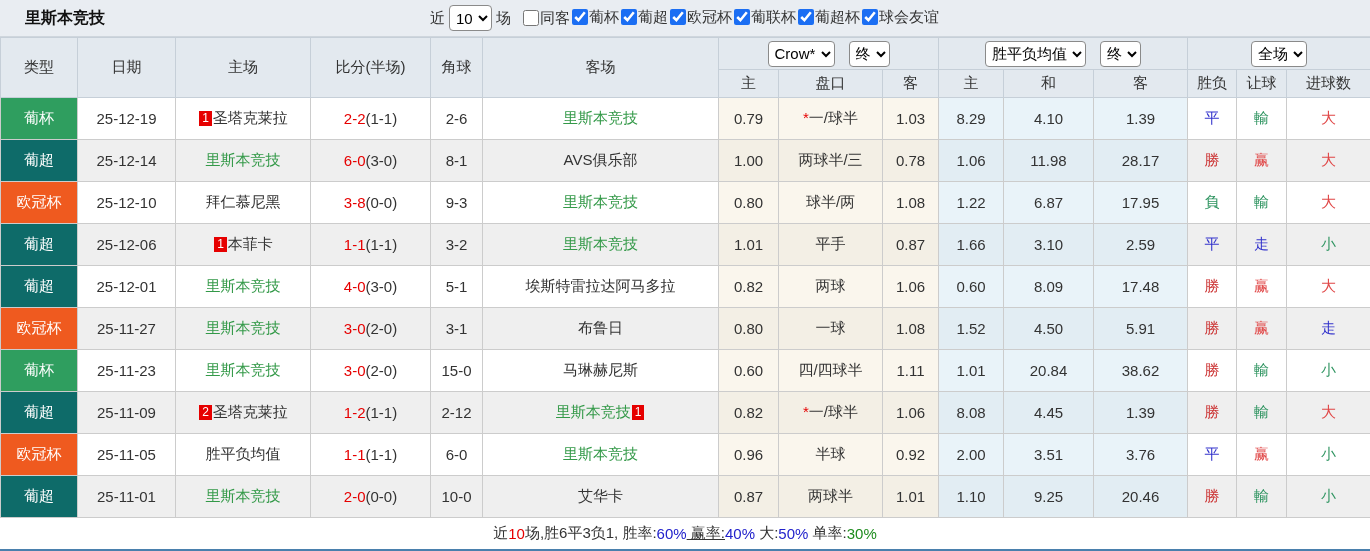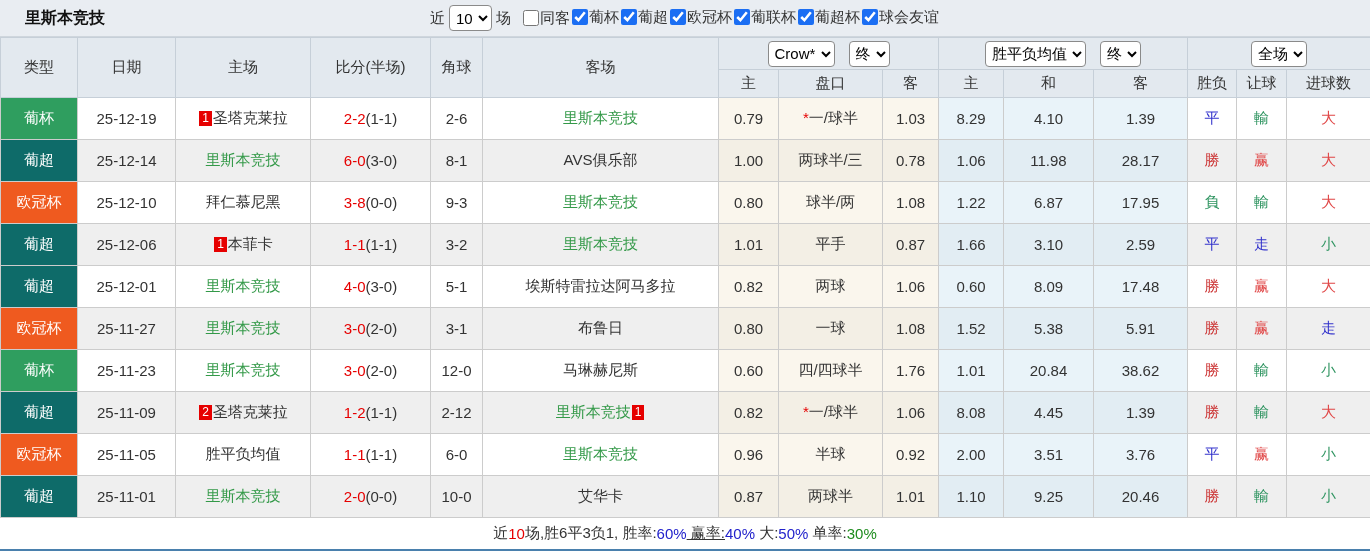--- a/index.html
+++ b/index.html
@@ -226,36 +226,36 @@
           <td class="lg" style="background: rgb(239, 90, 31);">欧冠杯</td>
           <td>25-11-27</td>
           <td><span class="tm self">里斯本竞技</span></td>
           <td><span class="sc">3-0</span><span class="hf">(2-0)</span></td>
           <td>3-1</td>
           <td><span class="tm">布鲁日</span></td>
           <td class="crow">0.80</td>
           <td class="crow">一球</td>
           <td class="crow">1.08</td>
           <td class="avg">1.52</td>
-          <td class="avg">5.38</td>
+          <td class="avg">4.50</td>
           <td class="avg">5.91</td>
           <td><span style="color:#cc3333">勝</span></td>
           <td><span style="color:#e04444">赢</span></td>
           <td><span style="color:#3333cc">走</span></td>
         </tr>
         <tr>
           <td class="lg" style="background: rgb(47, 158, 95);">葡杯</td>
           <td>25-11-23</td>
           <td><span class="tm self">里斯本竞技</span></td>
           <td><span class="sc">3-0</span><span class="hf">(2-0)</span></td>
-          <td>12-0</td>
+          <td>15-0</td>
           <td><span class="tm">马琳赫尼斯</span></td>
           <td class="crow">0.60</td>
           <td class="crow">四/四球半</td>
-          <td class="crow">1.76</td>
+          <td class="crow">1.11</td>
           <td class="avg">1.01</td>
           <td class="avg">20.84</td>
           <td class="avg">38.62</td>
           <td><span style="color:#cc3333">勝</span></td>
           <td><span style="color:#2e9460">輸</span></td>
           <td><span style="color:#2e9460">小</span></td>
         </tr>
         <tr>
           <td class="lg" style="background: rgb(14, 107, 105);">葡超</td>
           <td>25-11-09</td>

